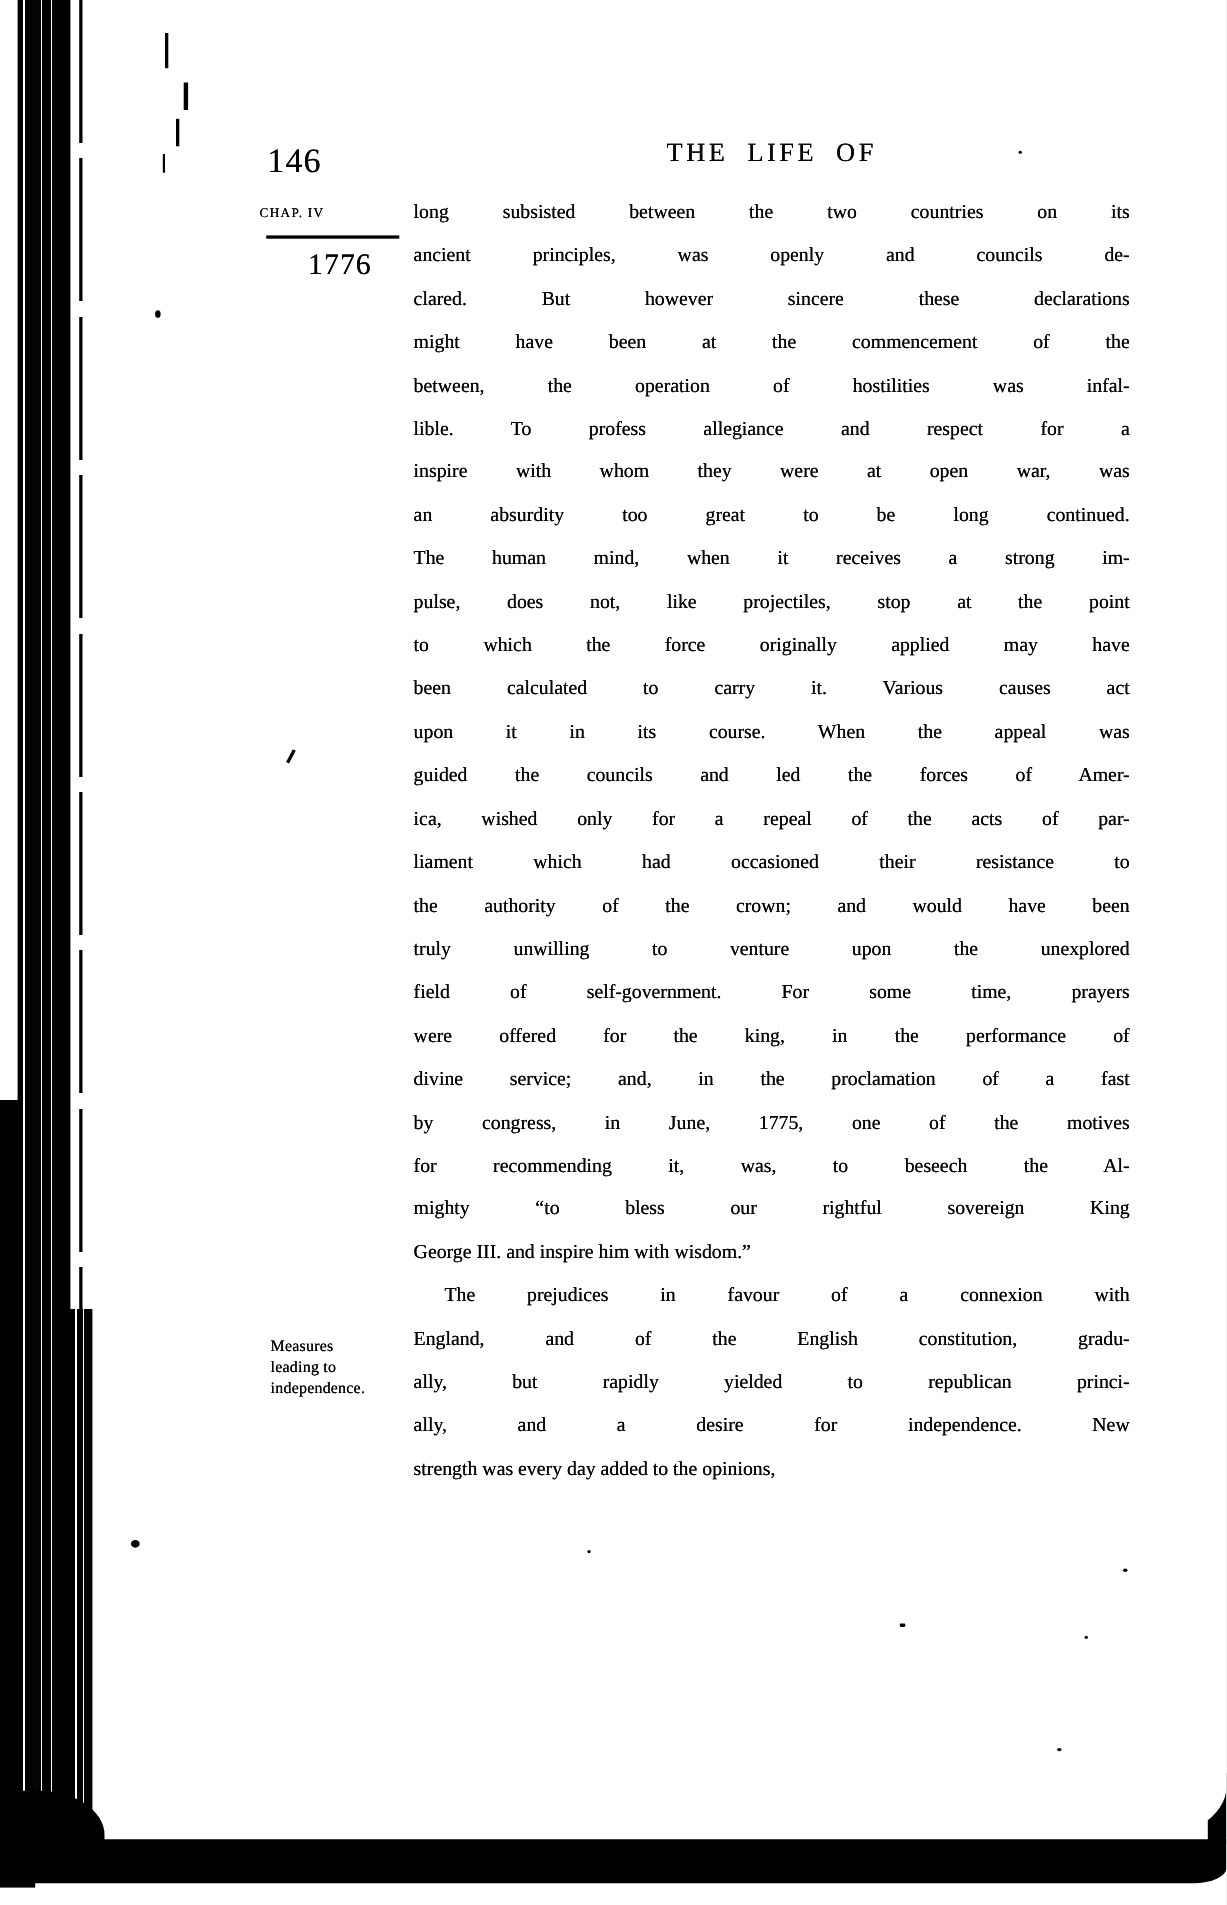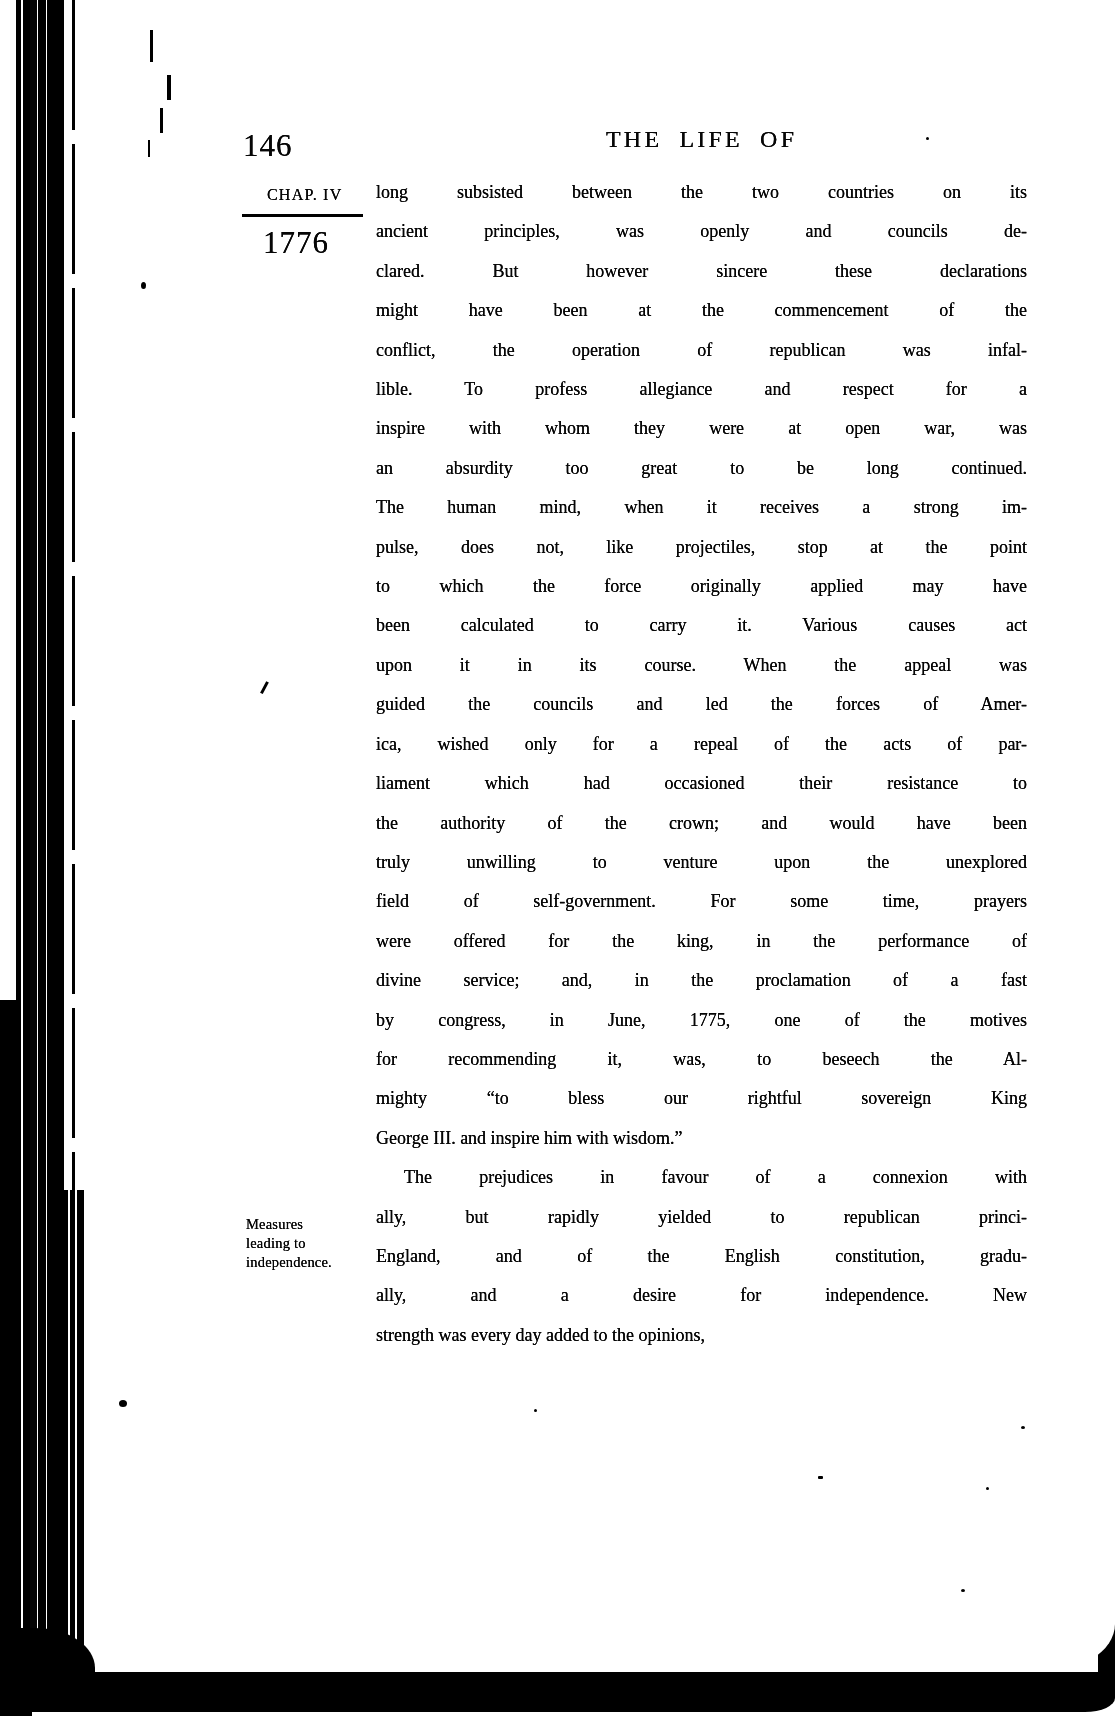--- a/index.html
+++ b/index.html
@@ -31,23 +31,23 @@
   .tick{position:absolute;background:#000;}
   .bottom-bar{position:absolute;left:0;top:1672px;width:1115px;height:40px;background:#000;border-bottom-right-radius:30px 14px;}
   .bar-left-blob{position:absolute;left:0;top:1644px;width:32px;height:72px;background:#000;}
   .corner-sliver{position:absolute;left:1098px;top:1612px;width:17px;height:64px;background:#000;}
   .corner-white{position:absolute;left:1012px;top:1608px;width:103px;height:66px;background:#fff;border-bottom-right-radius:80px 50px;}
   .speck{position:absolute;background:#000;border-radius:50%;}
   .slash{position:absolute;width:2.5px;background:#000;transform:rotate(28deg);}
   
   .pagenum{position:absolute;left:243px;top:128px;font-size:31px;letter-spacing:1px;text-shadow:0 0 .4px #000;}
   .runtitle{position:absolute;left:606px;top:126px;font-size:24px;letter-spacing:3.2px;word-spacing:8px;text-shadow:0 0 .4px #000;}
-  .chap{position:absolute;left:267px;top:186px;font-size:16px;letter-spacing:1.2px;text-shadow:0 0 .4px #000;}
+  .chap{position:absolute;left:236px;top:186px;font-size:12px;letter-spacing:1.2px;text-shadow:0 0 .4px #000;}
   .chap-rule{position:absolute;left:242px;top:214px;width:121px;height:3px;background:#000;}
-  .year{position:absolute;left:263px;top:225px;font-size:31px;letter-spacing:1px;text-shadow:0 0 .4px #000;}
+  .year{position:absolute;left:280px;top:225px;font-size:27px;letter-spacing:1px;text-shadow:0 0 .4px #000;}
   .sidenote{position:absolute;left:246px;top:1215px;width:132px;font-size:14.5px;line-height:19px;letter-spacing:.2px;text-shadow:0 0 .5px #000;}
   .bodytext{position:absolute;left:376px;top:173px;width:651px;font-size:18px;line-height:39.4px;text-shadow:0 0 .5px #000;}
   .line{text-align:justify;text-align-last:justify;white-space:normal;}
   .line.end{text-align-last:left;}
   .line.indent{text-indent:28px;}
 </style>
 </head>
 <body>
 
 <div class="page">
@@ -73,21 +73,21 @@
       <div class="sidenote-line">Measures</div>
       <div class="sidenote-line">leading to</div>
       <div class="sidenote-line">independence.</div>
     </div>
 
   <div class="bodytext" id="body-text">
       <div class="line">long subsisted between the two countries on its</div>
       <div class="line">ancient principles, was openly and councils de-</div>
       <div class="line">clared.  But however sincere these declarations</div>
       <div class="line">might have been at the commencement of the</div>
-      <div class="line">conflict, the operation of republican was infal-</div>
+      <div class="line">between, the operation of hostilities was infal-</div>
       <div class="line">lible.  To profess allegiance and respect for a</div>
       <div class="line">inspire with whom they were at open war, was</div>
       <div class="line">an absurdity too great to be long continued.</div>
       <div class="line">The human mind, when it receives a strong im-</div>
       <div class="line">pulse, does not, like projectiles, stop at the point</div>
       <div class="line">to which the force originally applied may have</div>
       <div class="line">been calculated to carry it.  Various causes act</div>
       <div class="line">upon it in its course.  When the appeal was</div>
       <div class="line">guided the councils and led the forces of Amer-</div>
       <div class="line">ica, wished only for a repeal of the acts of par-</div>
@@ -95,22 +95,22 @@
       <div class="line">the authority of the crown; and would have been</div>
       <div class="line">truly unwilling to venture upon the unexplored</div>
       <div class="line">field of self-government.  For some time, prayers</div>
       <div class="line">were offered for the king, in the performance of</div>
       <div class="line">divine service; and, in the proclamation of a fast</div>
       <div class="line">by congress, in June, 1775, one of the motives</div>
       <div class="line">for recommending it, was, to beseech the Al-</div>
       <div class="line">mighty “to bless our rightful sovereign King</div>
       <div class="line end">George III. and inspire him with wisdom.”</div>
       <div class="line indent">The prejudices in favour of a connexion with</div>
+      <div class="line">England, and of the English constitution, gradu-</div>
       <div class="line">ally, but rapidly yielded to republican princi-</div>
-      <div class="line">England, and of the English constitution, gradu-</div>
       <div class="line">ally, and a desire for independence.   New</div>
       <div class="line end">strength was every day added to the opinions,</div>
     </div>
 
   <div class="speck" style="left:926px;top:137px;width:3px;height:3px;"></div>
   <div class="speck" style="left:141px;top:282px;width:5px;height:7px;"></div>
   <div class="slash" style="left:263px;top:681px;height:13px;"></div>
   <div class="speck" style="left:534px;top:1409px;width:3px;height:3px;"></div>
   <div class="speck" style="left:119px;top:1400px;width:8px;height:7px;"></div>
   <div class="speck" style="left:1021px;top:1426px;width:4px;height:3px;"></div>

